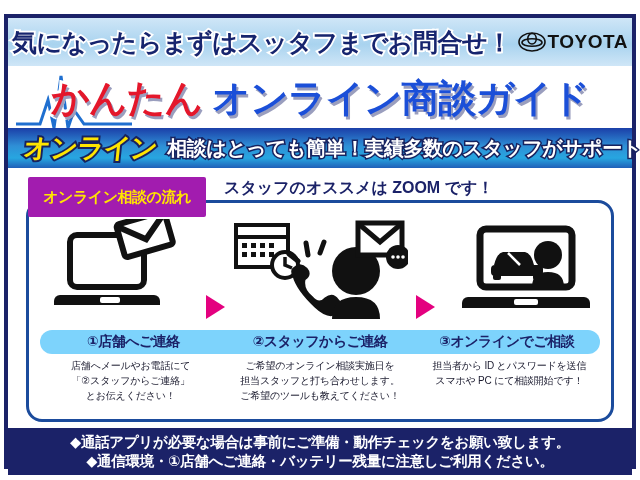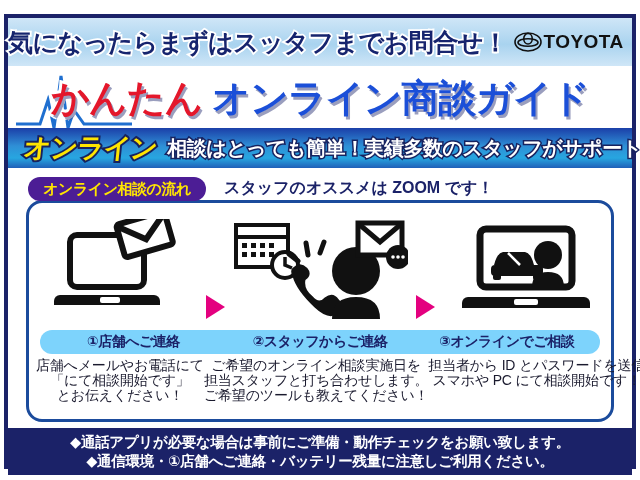--- a/index.html
+++ b/index.html
@@ -9,21 +9,21 @@
   #banner{position:relative;width:640px;height:480px;box-sizing:border-box;
           background:#ffffff;overflow:hidden;}
 
   
   .frame{position:absolute;left:4px;top:14px;width:632px;height:455px;
          box-sizing:border-box;border:4px solid #1b2268;background:#ffffff;}
 
   
   .header{position:absolute;left:8px;top:18px;width:624px;height:48px;
           background:linear-gradient(180deg,#cfe6f7 0%,#a9d3ef 55%,#cfe6f7 100%);
-          display:flex;align-items:center;justify-content:flex-start;}
+          display:flex;align-items:center;justify-content:center;}
   .header-text{font-size:25px;font-weight:bold;color:#16246e;
                letter-spacing:-0.5px;white-space:nowrap;
                -webkit-text-stroke:3.5px #ffffff;paint-order:stroke fill;
                text-shadow:0 2px 0 rgba(255,255,255,.9);}
   .toyota-lockup{display:flex;align-items:center;gap:1px;margin-left:7px;}
   .toyota-mark{width:28px;height:20px;flex:none;}
   .toyota-word{font-size:19px;font-weight:bold;color:#111111;
                letter-spacing:0.5px;-webkit-text-stroke:0;}
 
   
@@ -44,22 +44,22 @@
            display:flex;align-items:center;}
   .sub-online{font-size:27px;font-weight:bold;color:#ffe500;
               margin-left:16px;letter-spacing:-1px;white-space:nowrap;
               -webkit-text-stroke:4px #17225f;paint-order:stroke fill;
               transform:skewX(-6deg);}
   .sub-rest{font-size:20px;font-weight:bold;color:#ffffff;
             margin-left:10px;letter-spacing:-0.5px;white-space:nowrap;
             -webkit-text-stroke:3px #17225f;paint-order:stroke fill;}
 
   
-  .flowtab{position:absolute;left:28px;top:177px;width:178px;height:24px;
-           background:#4c1d95;border-radius:12px;
+  .flowtab{position:absolute;left:28px;top:177px;width:178px;height:40px;
+           background:#a21caf;border-radius:2px;
            display:flex;align-items:center;justify-content:center;z-index:3;}
   .flowtab span{font-size:15px;font-weight:bold;color:#ffe500;letter-spacing:-0.5px;}
   .zoomnote{position:absolute;left:224px;top:178px;font-size:16px;
             color:#1b2268;font-weight:bold;letter-spacing:0px;white-space:nowrap;}
 
   
   .box{position:absolute;left:26px;top:200px;width:588px;height:222px;
        box-sizing:border-box;border:3px solid #1b4b9c;border-radius:16px;
        background:#ffffff;}
 
@@ -72,21 +72,21 @@
   .arrow{width:22px;height:26px;}
 
   
   .stepbar{position:absolute;left:40px;top:330px;width:560px;height:24px;
            background:#7dd3fc;border-radius:12px;display:flex;align-items:center;}
   .stepbar .step{flex:1 1 0;text-align:center;font-size:14px;font-weight:bold;
                  color:#1b2268;letter-spacing:-0.5px;white-space:nowrap;}
 
   
   .descs{position:absolute;left:36px;top:358px;width:568px;height:58px;display:flex;}
-  .desc{flex:1 1 0;text-align:center;font-size:14px;line-height:15px;
+  .desc{flex:1 1 0;text-align:center;font-size:10px;line-height:15px;
         color:#1a1a2e;letter-spacing:-0.2px;}
   .desc div{white-space:nowrap;}
 
   
   .footer{position:absolute;left:8px;top:428px;width:624px;height:47px;
           background:#1b2268;display:flex;flex-direction:column;
           align-items:center;justify-content:center;}
   .footer div{font-size:14.5px;font-weight:bold;color:#ffffff;
               letter-spacing:-0.3px;line-height:19px;white-space:nowrap;}
 </style>
@@ -224,21 +224,21 @@
 
   <div class="stepbar">
     <div class="step">①店舗へご連絡</div>
     <div class="step">②スタッフからご連絡</div>
     <div class="step">③オンラインでご相談</div>
   </div>
 
   <div class="descs">
     <div class="desc">
       <div>店舗へメールやお電話にて</div>
-      <div>「にて相談開始です」</div>
+      <div>「②スタッフからご連絡」</div>
       <div>とお伝えください！</div>
     </div>
     <div class="desc">
       <div>ご希望のオンライン相談実施日を</div>
       <div>担当スタッフと打ち合わせします。</div>
       <div>ご希望のツールも教えてください！</div>
     </div>
     <div class="desc">
       <div>担当者から ID とパスワードを送信</div>
       <div>スマホや PC にて相談開始です！</div>

